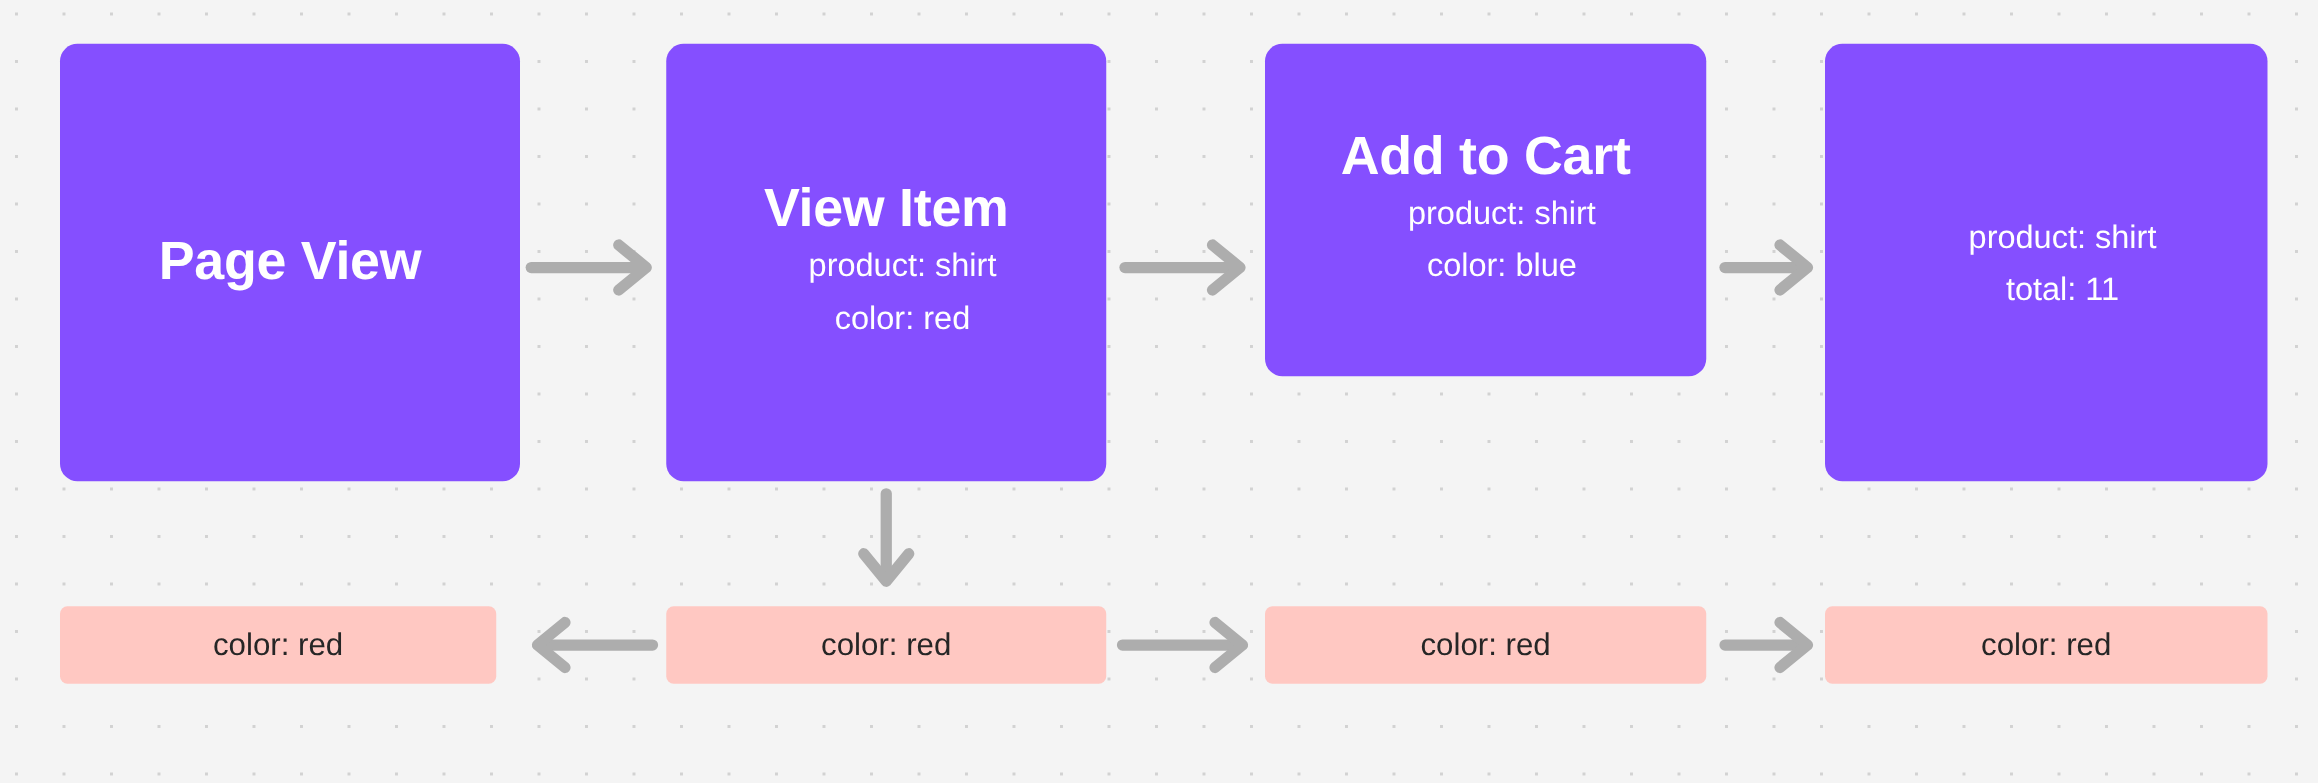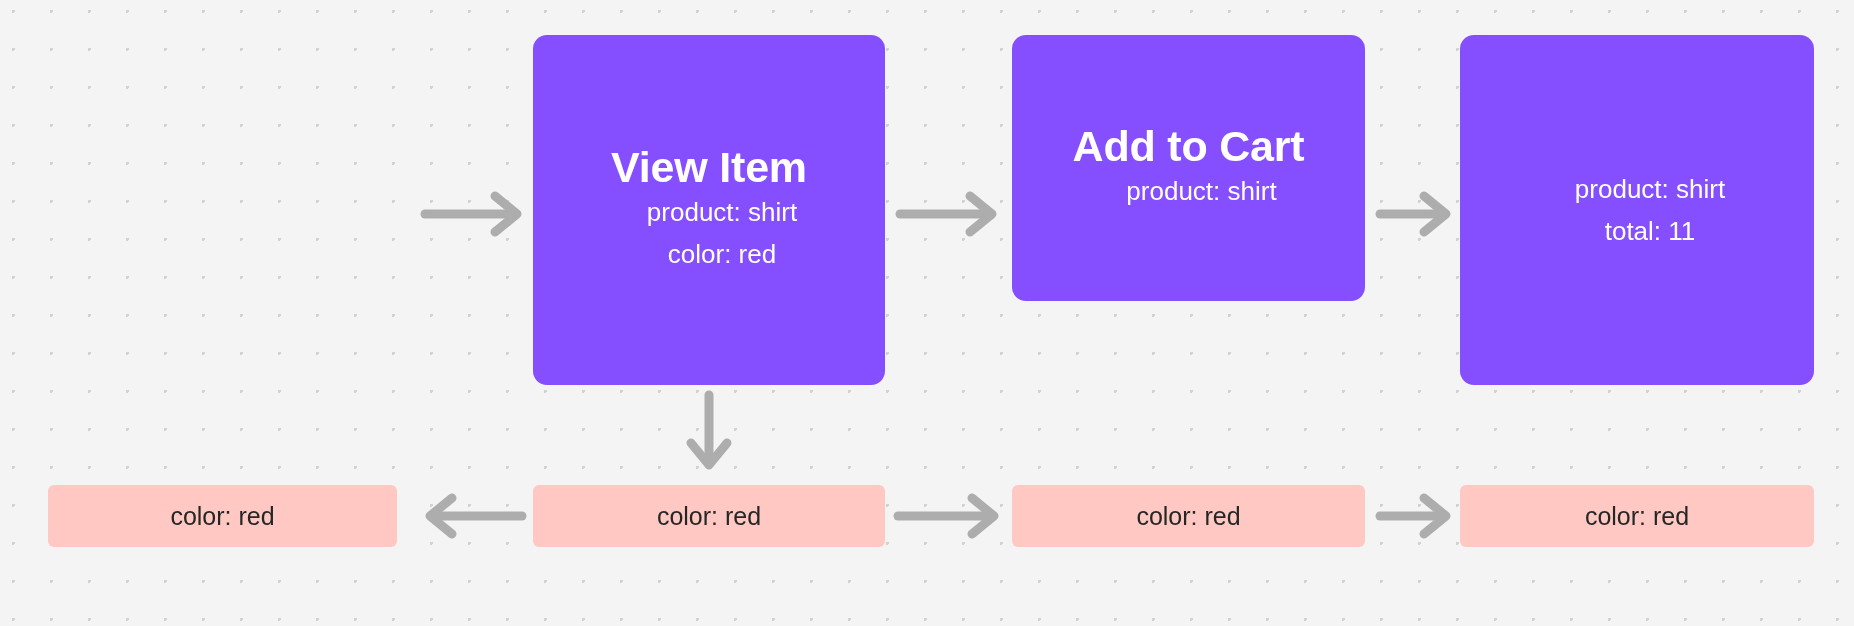--- a/index.html
+++ b/index.html
@@ -73,30 +73,34 @@
     position: absolute;
     overflow: visible;
   }
   .arrow svg { display: block; overflow: visible; }
 </style>
 </head>
 <body>
 
 <div id="canvas" style="width: 1854px; height: 626px; background-color: rgb(244, 244, 244); background-image: radial-gradient(circle at 1px 1px, rgb(210, 210, 210) 1.6px, transparent 1.7px); background-size: 38px 38px;">
 
+  <div class="node" id="node-0" style="left: 48px; top: 35px; width: 368px; height: 350px; background: rgb(133, 79, 255); color: rgb(255, 255, 255);">
+    <div class="node-title">Page View</div>
+  </div>
 
   <div class="node" id="node-1" style="left: 533px; top: 35px; width: 352px; height: 350px; background: rgb(133, 79, 255); color: rgb(255, 255, 255);">
     <div class="node-title">View Item</div>
     <div class="node-prop">product: shirt</div>
     <div class="node-prop">color: red</div>
   </div>
 
   <div class="node" id="node-2" style="left: 1012px; top: 35px; width: 353px; height: 266px; background: rgb(133, 79, 255); color: rgb(255, 255, 255);">
     <div class="node-title">Add to Cart</div>
     <div class="node-prop">product: shirt</div>
+    <div class="node-prop">color: blue</div>
   </div>
 
   <div class="node" id="node-3" style="left: 1460px; top: 35px; width: 354px; height: 350px; background: rgb(133, 79, 255); color: rgb(255, 255, 255);">
     <div class="node-prop">product: shirt</div>
     <div class="node-prop">total: 11</div>
   </div>
 
   <div class="pill" id="pill-0" style="left: 48px; top: 485px; width: 349px; height: 62px; background: rgb(255, 200, 194); color: rgb(38, 38, 38);">
     <span>color: red</span>
   </div>

